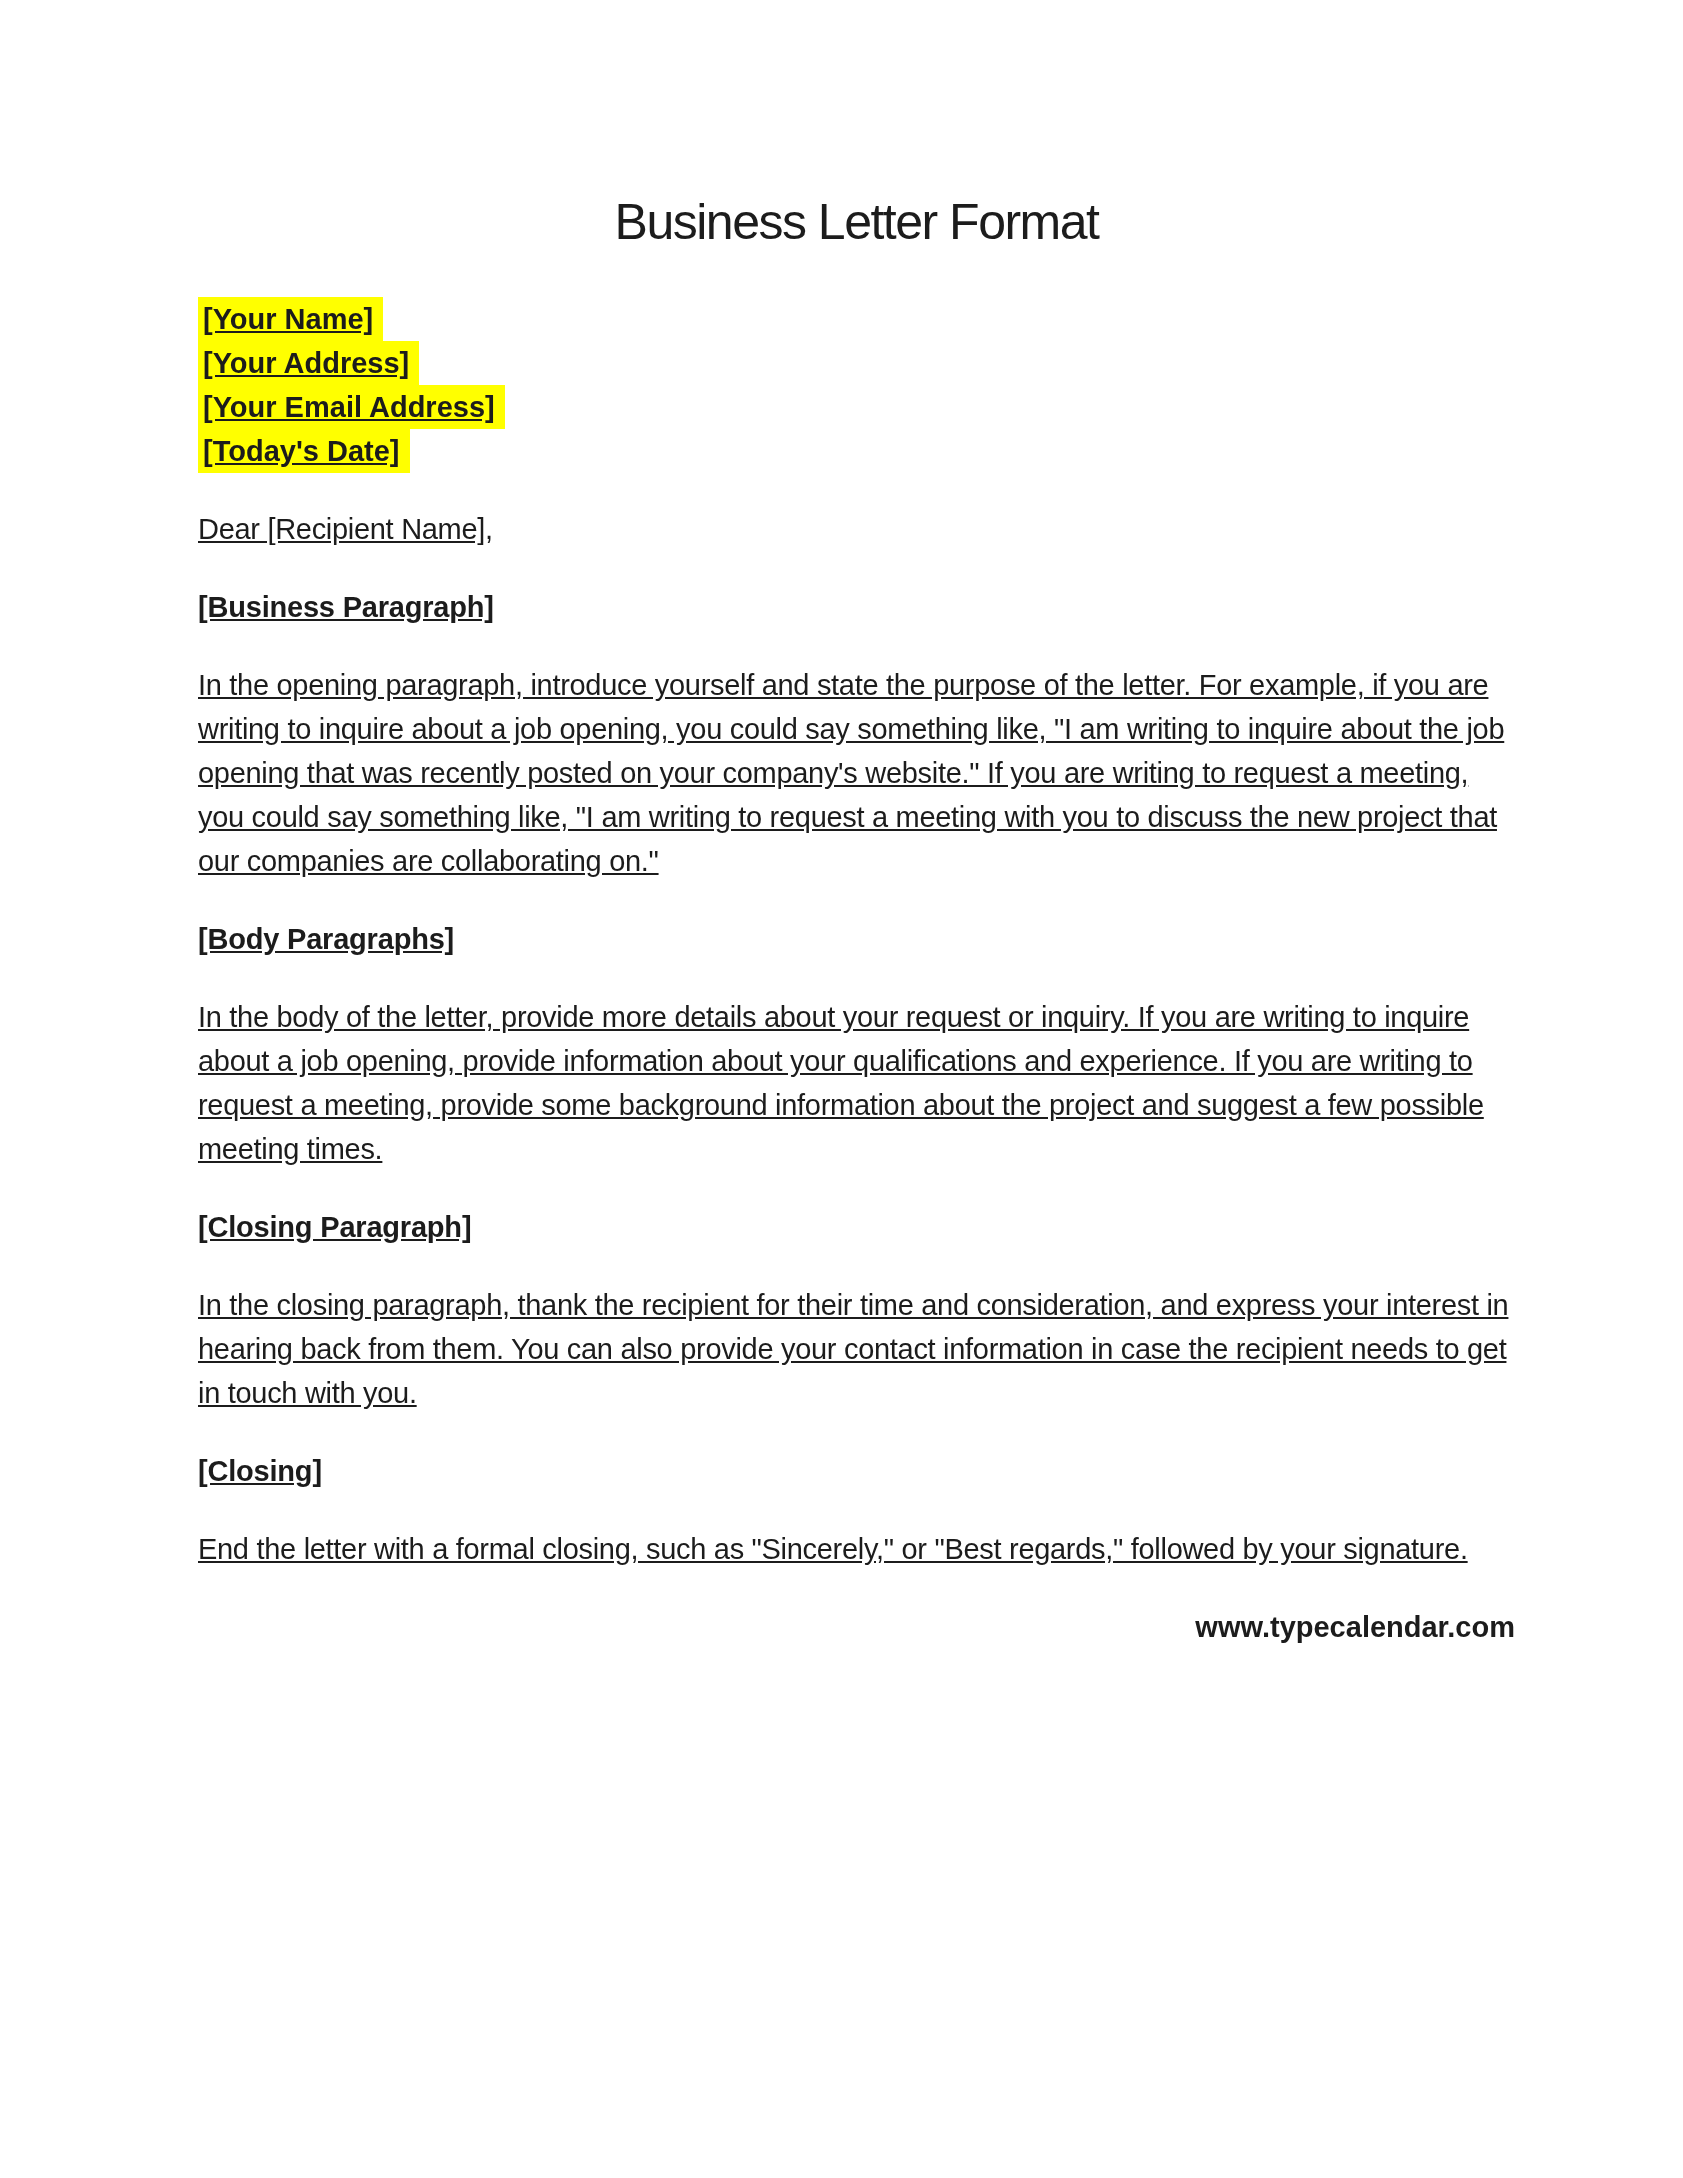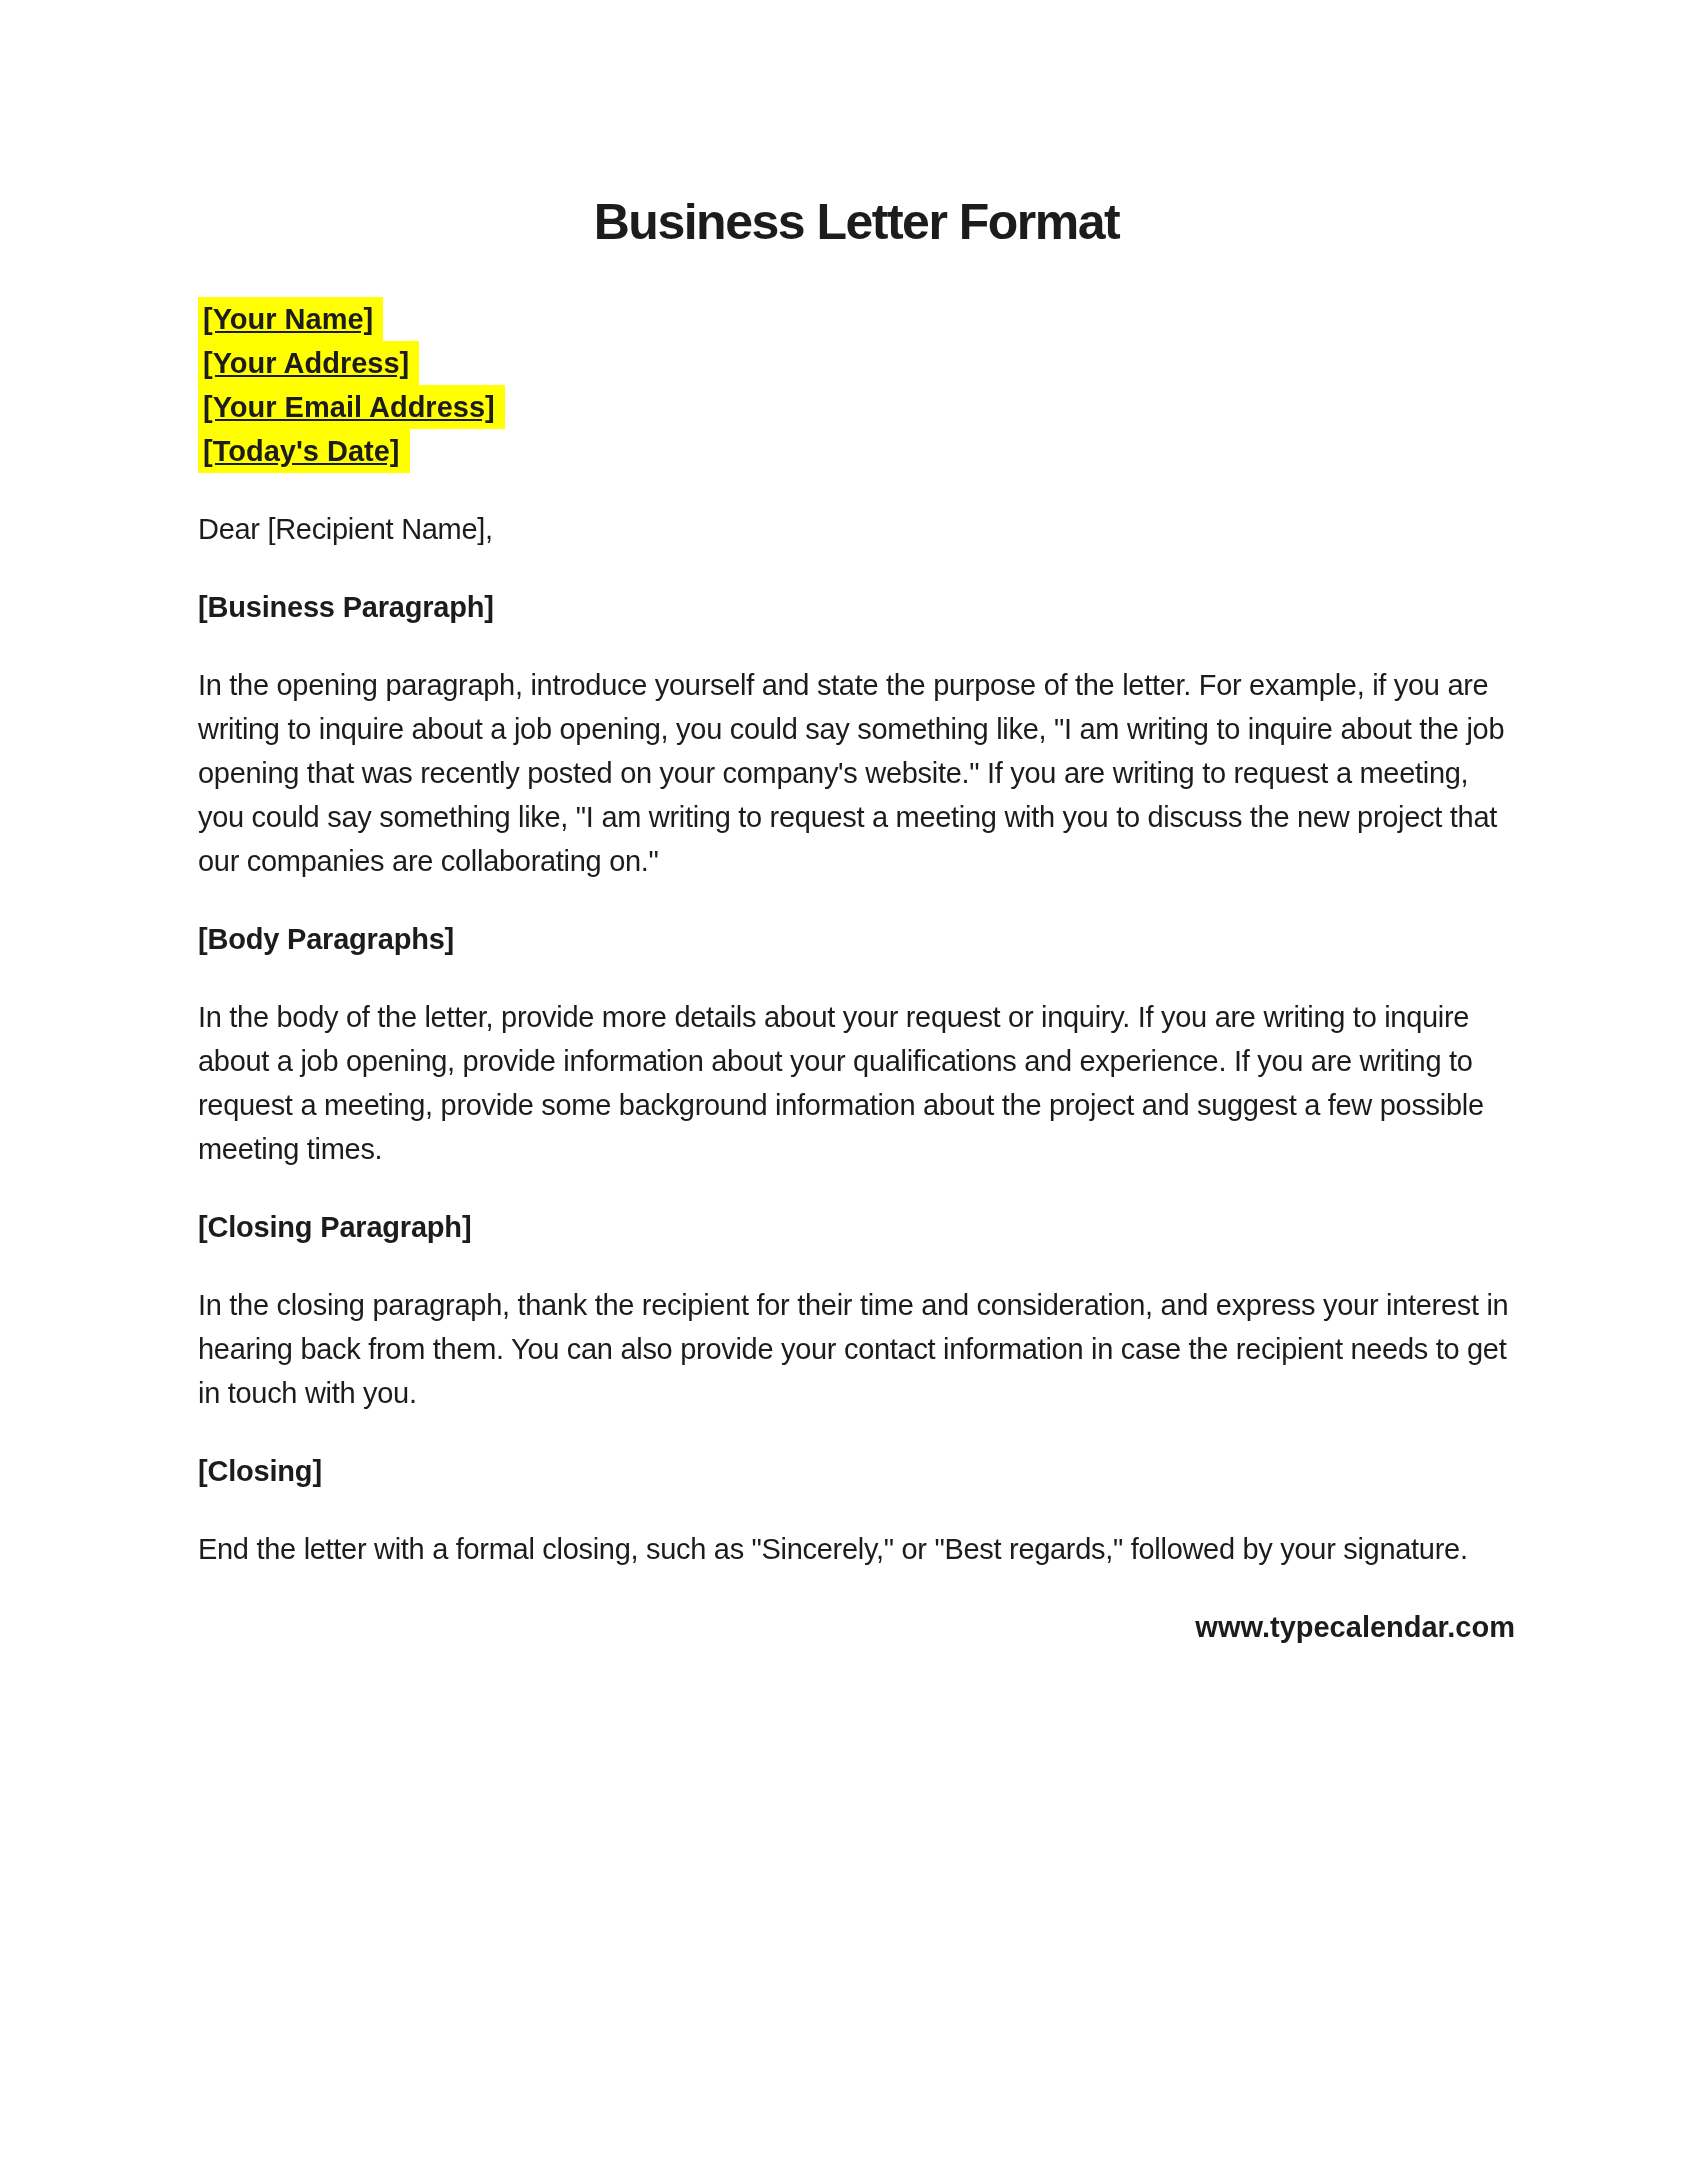--- a/index.html
+++ b/index.html
@@ -17,21 +17,21 @@
     overflow: hidden;
   }
   .doc {
     position: absolute;
     left: 198px;
     top: 193px;
     width: 1317px;
   }
   .title {
     font-size: 50px;
-    font-weight: 700;
+    font-weight: 400;
     line-height: 59px;
     letter-spacing: -1.5px;
     text-align: center;
     margin: 0 0 45px 0;
   }
   .block {
     margin: 0 0 34px 0;
   }
   .hl-line {
     width: fit-content;
@@ -41,20 +41,21 @@
     line-height: 44px;
     padding: 0 10px 0 5px;
     white-space: nowrap;
     text-decoration: underline;
   }
   .para {
     font-size: 29px;
     line-height: 44px;
     letter-spacing: -0.3px;
     margin: 0 0 34px 0;
+    text-decoration: underline;
   }
   .heading {
     font-weight: 700;
     letter-spacing: -0.2px;
   }
   .footer {
     font-size: 29px;
     line-height: 44px;
     font-weight: 700;
     text-align: right;

